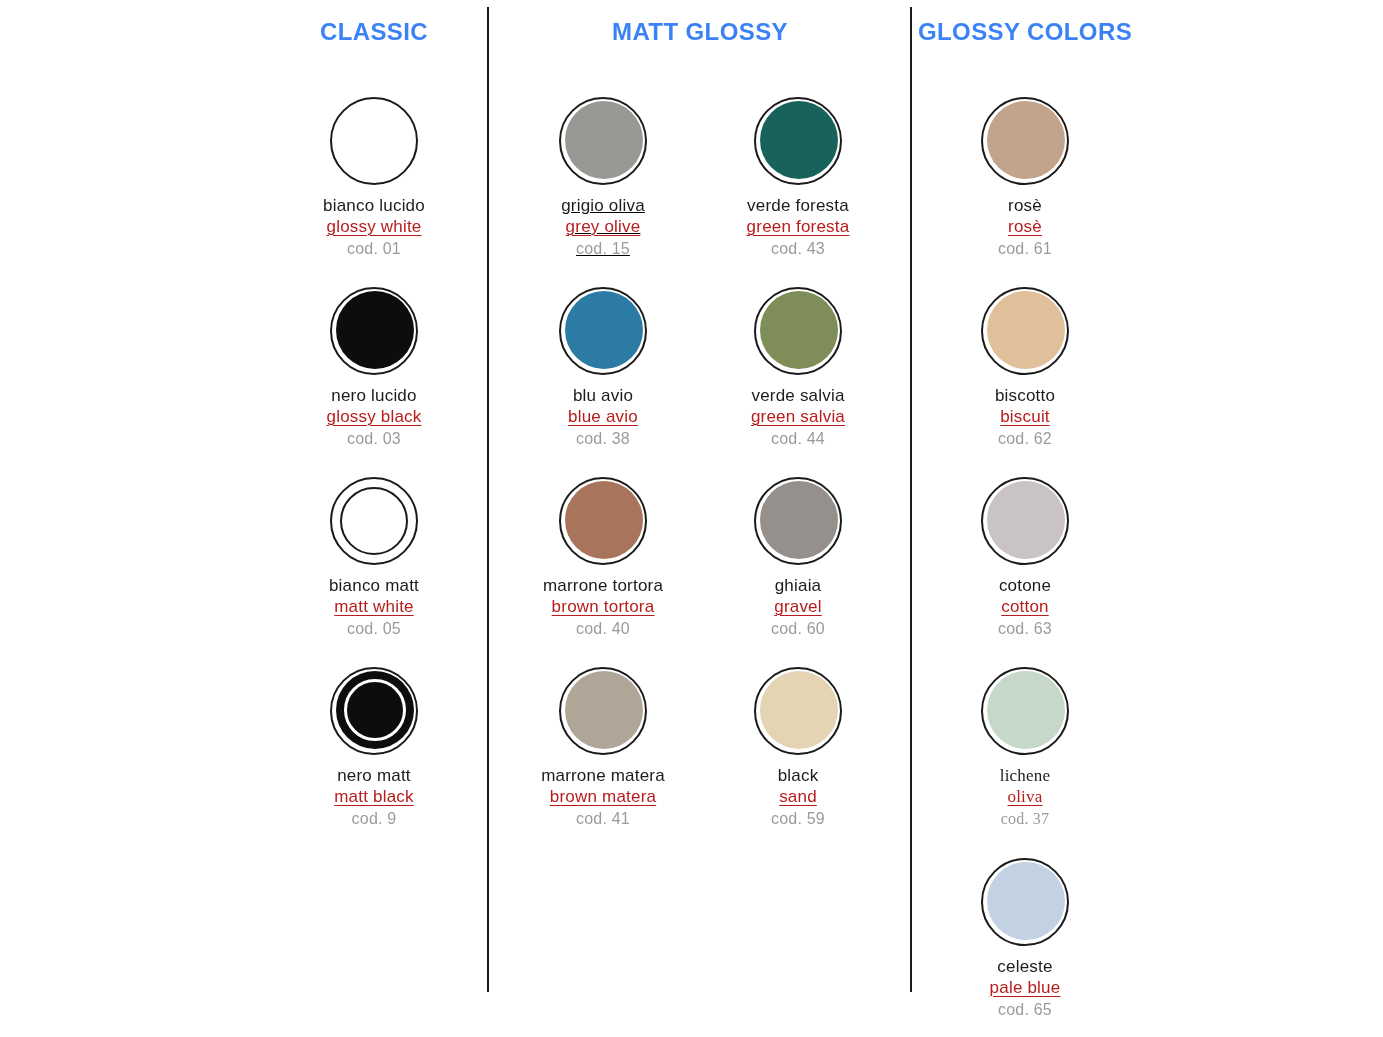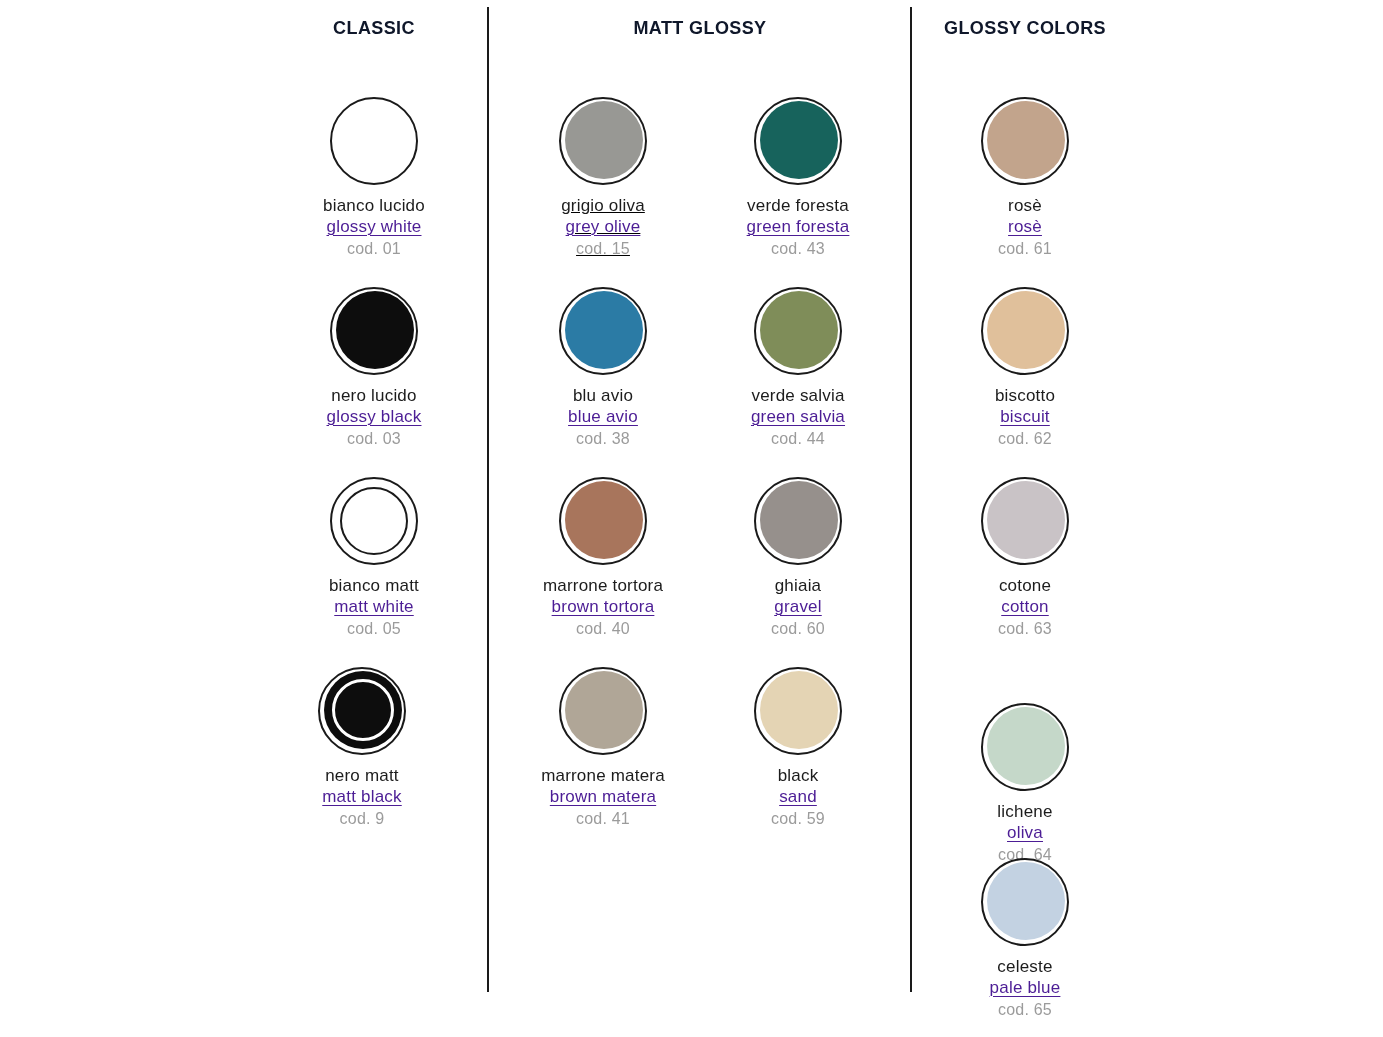--- a/index.html
+++ b/index.html
@@ -16,24 +16,24 @@
     top: 7px;
     width: 2px;
     height: 985px;
     background: #1a1a1a;
   }
   .col-title {
     position: absolute;
     top: 18px;
     transform: translateX(-50%);
     margin: 0;
-    font-size: 18px;
+    font-size: 24px;
     font-weight: 700;
     letter-spacing: 0.4px;
-    color: #0f172a;
+    color: #3b82f6;
     white-space: nowrap;
   }
   .cell {
     position: absolute;
     width: 220px;
     display: flex;
     flex-direction: column;
     align-items: center;
     text-align: center;
   }
@@ -73,21 +73,21 @@
     font-size: 17px;
     line-height: 21px;
     letter-spacing: 0.2px;
     color: #1c1c1c;
     white-space: nowrap;
   }
   .name-en {
     font-size: 17px;
     line-height: 21px;
     letter-spacing: 0.2px;
-    color: #4c1d95;
+    color: #b91c1c;
     text-decoration: underline;
     text-underline-offset: 3px;
     text-decoration-thickness: 1px;
     white-space: nowrap;
   }
   .code {
     font-size: 16px;
     line-height: 23px;
     letter-spacing: 0.2px;
     color: #9b9b9b;
@@ -124,21 +124,21 @@
         <div class="code">cod. 03</div>
       </div>
       <div class="cell" style="left: 264px; top: 477px;">
         <div class="swatch double-ring">
           <div class="fill" style="background: rgb(255, 255, 255);"></div>
         </div>
         <div class="name-it">bianco matt</div>
         <div class="name-en">matt white</div>
         <div class="code">cod. 05</div>
       </div>
-      <div class="cell" style="left: 252px; top: 667px;">
+      <div class="cell" style="left: 264px; top: 667px;">
         <div class="swatch target">
           <div class="fill" style="background: rgb(13, 13, 13);">
             <div class="core"></div>
           </div>
         </div>
         <div class="name-it">nero matt</div>
         <div class="name-en">matt black</div>
         <div class="code">cod. 9</div>
       </div>
       <div class="cell" style="left: 493px; top: 97px; text-decoration: underline;">
@@ -222,27 +222,27 @@
         <div class="code">cod. 62</div>
       </div>
       <div class="cell" style="left: 915px; top: 477px;">
         <div class="swatch filled">
           <div class="fill" style="background: rgb(201, 195, 198);"></div>
         </div>
         <div class="name-it">cotone</div>
         <div class="name-en">cotton</div>
         <div class="code">cod. 63</div>
       </div>
-      <div class="cell" style="left: 915px; top: 703px;">
+      <div class="cell" style="left: 915px; top: 667px; font-family: Liberation Serif, serif;">
         <div class="swatch filled">
           <div class="fill" style="background: rgb(197, 216, 201);"></div>
         </div>
         <div class="name-it">lichene</div>
         <div class="name-en">oliva</div>
-        <div class="code">cod. 64</div>
+        <div class="code">cod. 37</div>
       </div>
       <div class="cell" style="left: 915px; top: 858px;">
         <div class="swatch filled">
           <div class="fill" style="background: rgb(195, 210, 226);"></div>
         </div>
         <div class="name-it">celeste</div>
         <div class="name-en">pale blue</div>
         <div class="code">cod. 65</div>
       </div>
     </div>

